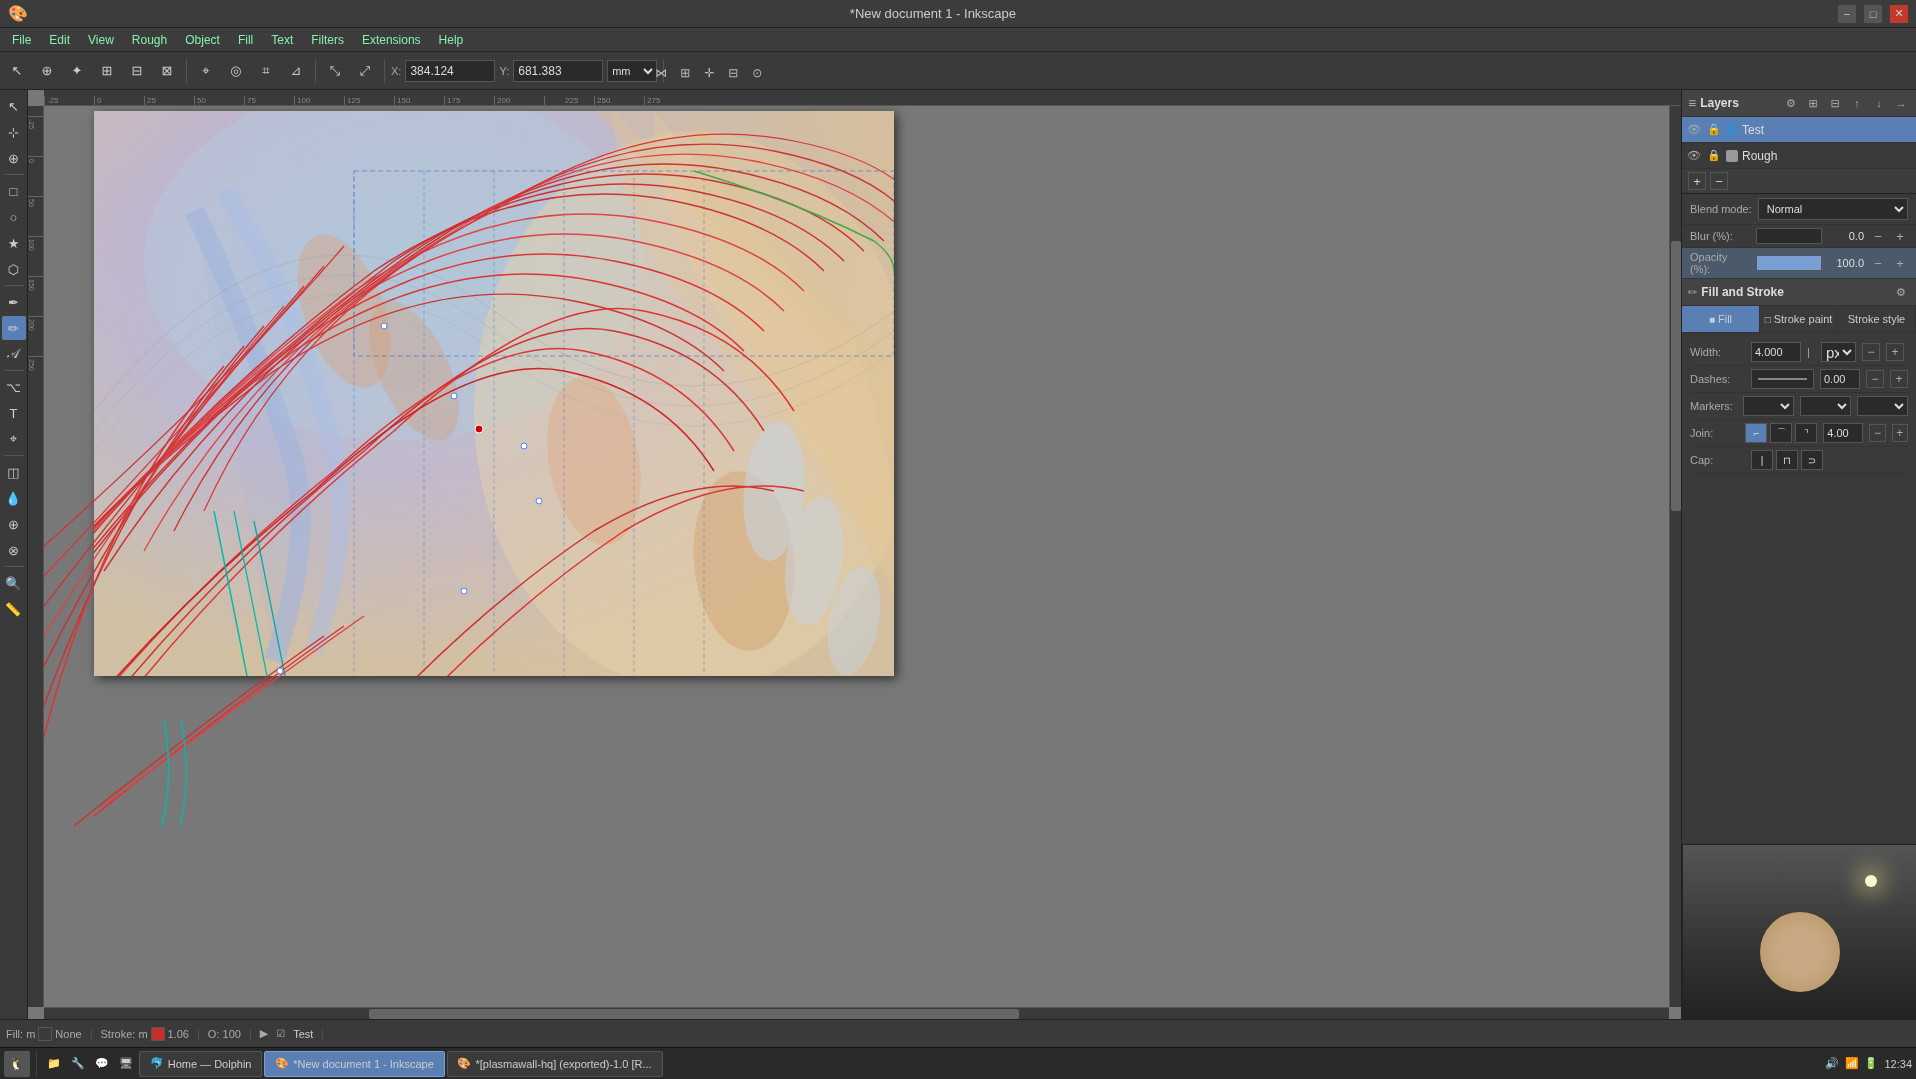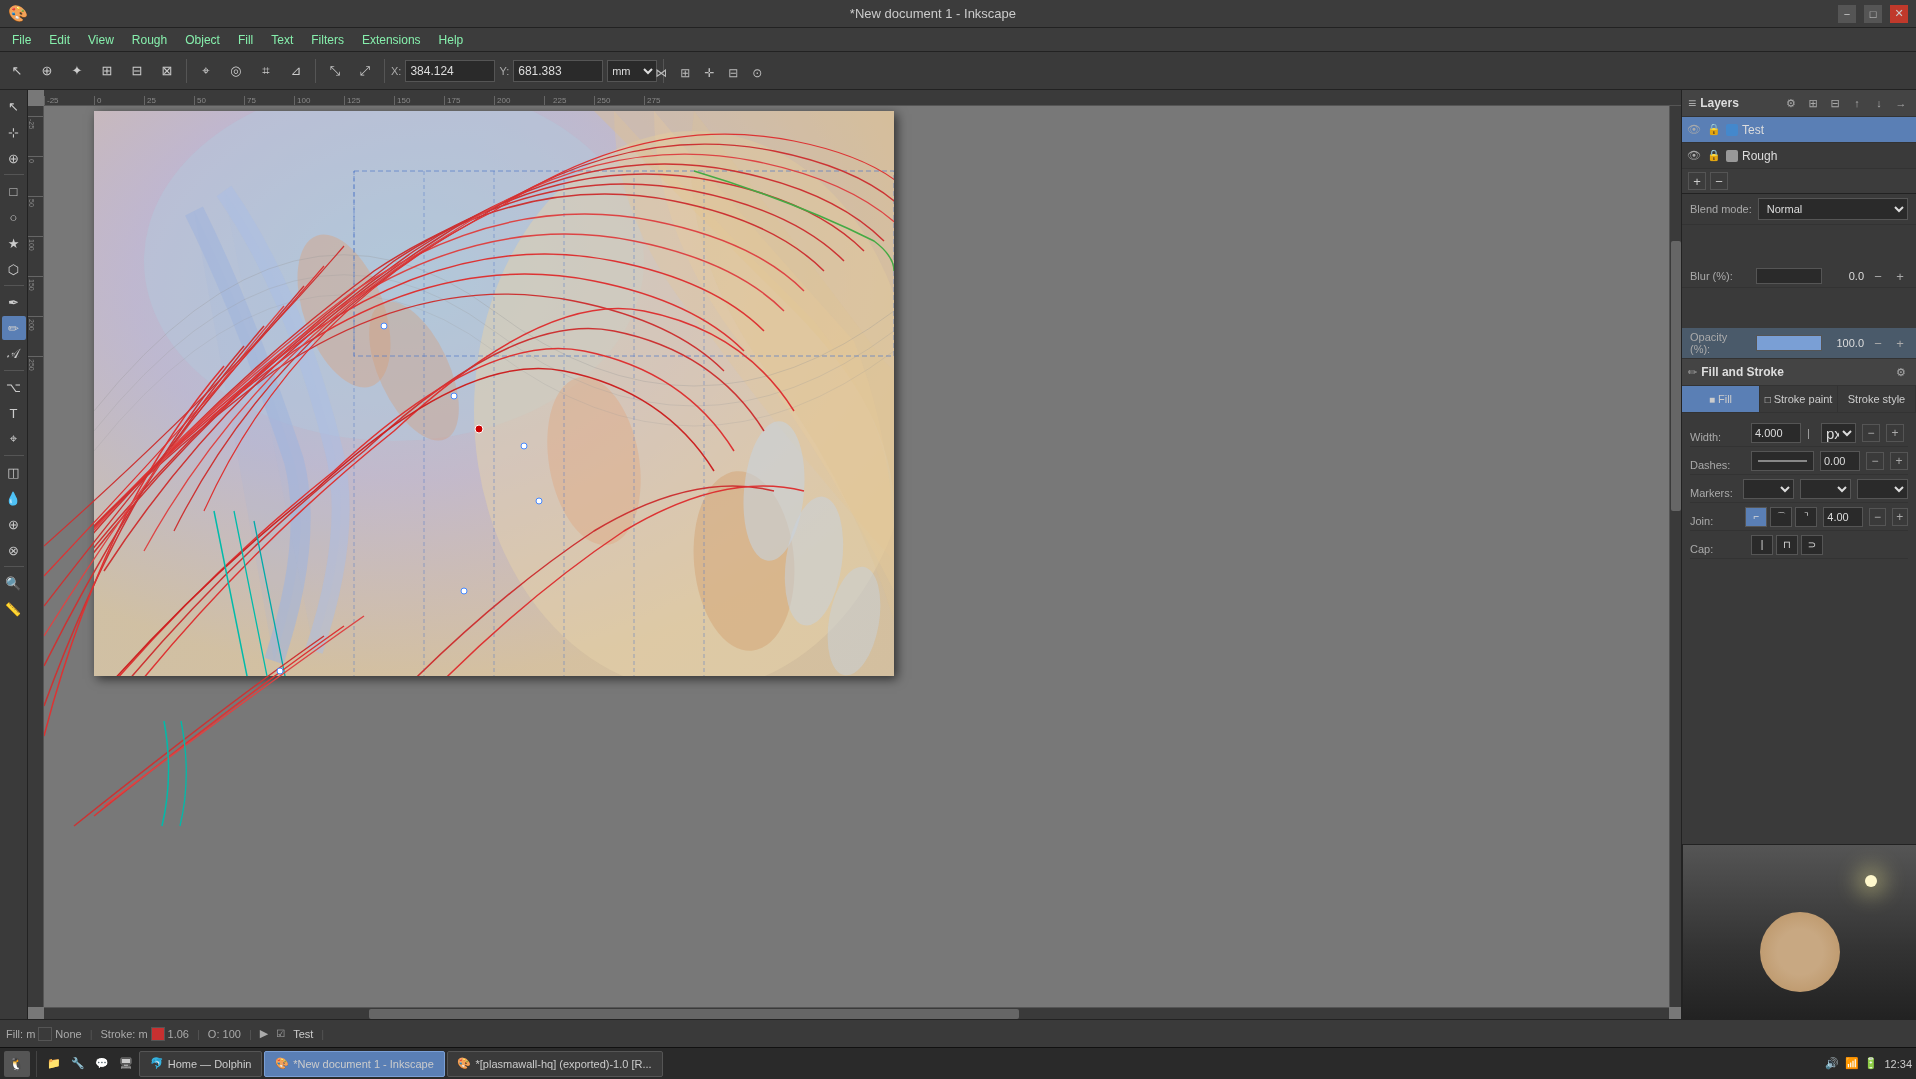--- a/index.html
+++ b/index.html
@@ -314,21 +314,20 @@
       padding: 0 4px;
     }
 
     
     .param-row {
       display: flex;
       align-items: center;
       padding: 3px 8px;
       gap: 6px;
       border-bottom: 1px solid #333;
-      margin-top: 40px;
     }
     .param-label { font-size: 11px; color: #aaa; width: 60px; }
     .param-bar {
       flex: 1;
       height: 16px;
       background: #2a2a2a;
       border: 1px solid #555;
       position: relative;
     }
     .param-bar-fill {
@@ -391,21 +390,21 @@
       flex: 1;
     }
 
     .stroke-param-row {
       display: flex;
       align-items: center;
       padding: 3px 0;
       gap: 6px;
       border-bottom: 1px solid #333;
     }
-    .stroke-label { font-size: 11px; color: #aaa; width: 55px; margin-top: 9px; }
+    .stroke-label { font-size: 11px; color: #aaa; width: 55px; }
     .stroke-value-input {
       width: 50px; height: 20px;
       background: #2a2a2a;
       border: 1px solid #555;
       color: #ddd;
       font-size: 11px;
       padding: 0 3px;
     }
     .stroke-unit-select {
       width: 35px; height: 20px;
@@ -691,21 +690,21 @@
           <span style="width:50px;border-left:1px solid #666;padding-left:2px;font-size:8px;color:#888;">-25</span>
           <span style="width:50px;border-left:1px solid #666;padding-left:2px;font-size:8px;color:#888;">0</span>
           <span style="width:50px;border-left:1px solid #666;padding-left:2px;font-size:8px;color:#888;">25</span>
           <span style="width:50px;border-left:1px solid #666;padding-left:2px;font-size:8px;color:#888;">50</span>
           <span style="width:50px;border-left:1px solid #666;padding-left:2px;font-size:8px;color:#888;">75</span>
           <span style="width:50px;border-left:1px solid #666;padding-left:2px;font-size:8px;color:#888;">100</span>
           <span style="width:50px;border-left:1px solid #666;padding-left:2px;font-size:8px;color:#888;">125</span>
           <span style="width:50px;border-left:1px solid #666;padding-left:2px;font-size:8px;color:#888;">150</span>
           <span style="width:50px;border-left:1px solid #666;padding-left:2px;font-size:8px;color:#888;">175</span>
           <span style="width:50px;border-left:1px solid #666;padding-left:2px;font-size:8px;color:#888;">200</span>
-          <span style="width:50px;border-left:1px solid #666;padding-left:8px;font-size:8px;color:#888;">225</span>
+          <span style="width:50px;border-left:1px solid #666;padding-left:20px;font-size:8px;color:#888;">225</span>
           <span style="width:50px;border-left:1px solid #666;padding-left:2px;font-size:8px;color:#888;">250</span>
           <span style="width:50px;border-left:1px solid #666;padding-left:2px;font-size:8px;color:#888;">275</span>
         </div>
       </div>
     </div>
 
     <div id="ruler-left" style="position:absolute;top:16px;left:0;width:16px;background:#3a3a3a;border-right:1px solid #555;bottom:12px;display:flex;flex-direction:column;align-items:flex-end;">
       <div style="font-size:7px;color:#888;display:flex;flex-direction:column;width:100%;margin-top:10px;gap:0;">
         <span style="height:40px;border-top:1px solid #666;font-size:7px;color:#888;writing-mode:vertical-lr;padding-top:2px;">-25</span>
         <span style="height:40px;border-top:1px solid #666;font-size:7px;color:#888;writing-mode:vertical-lr;padding-top:2px;">0</span>

